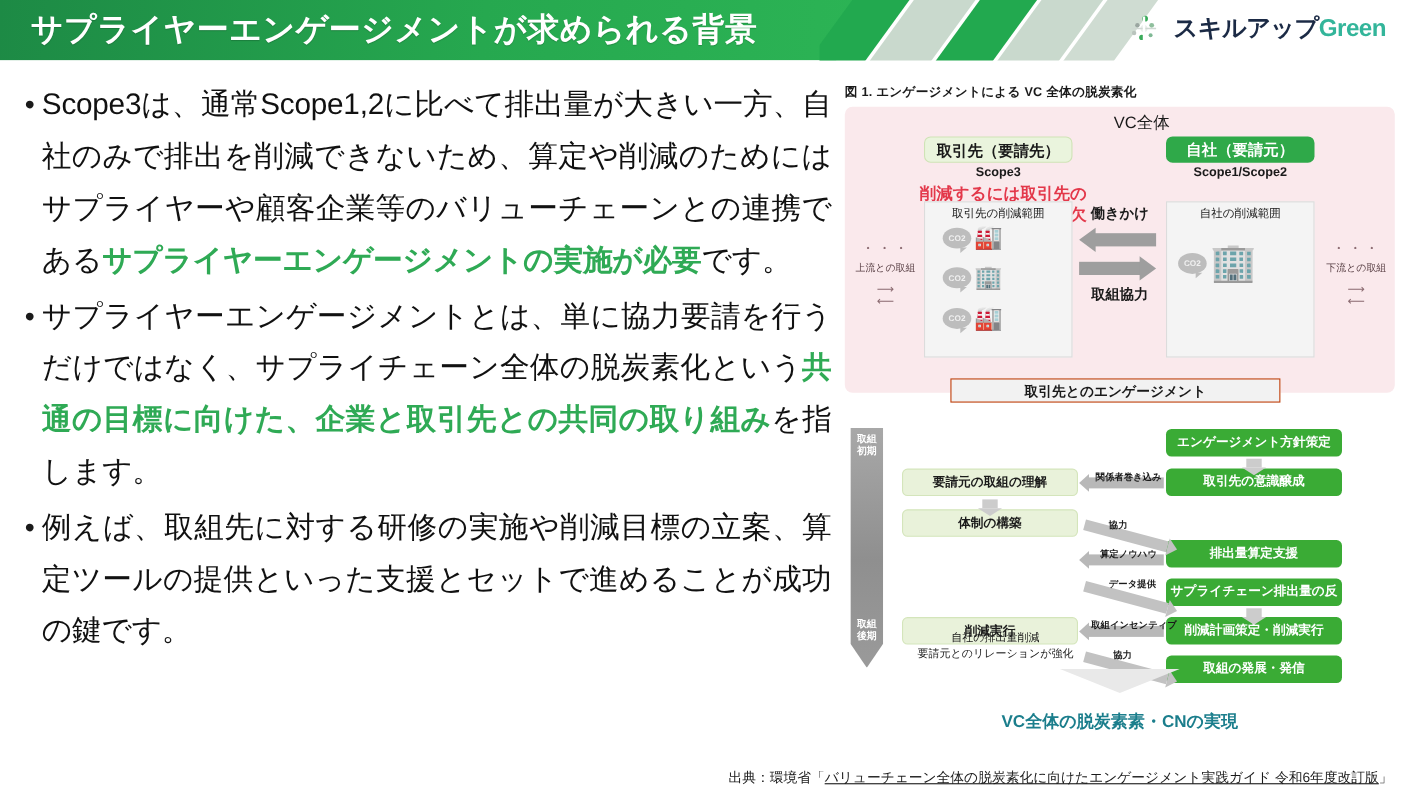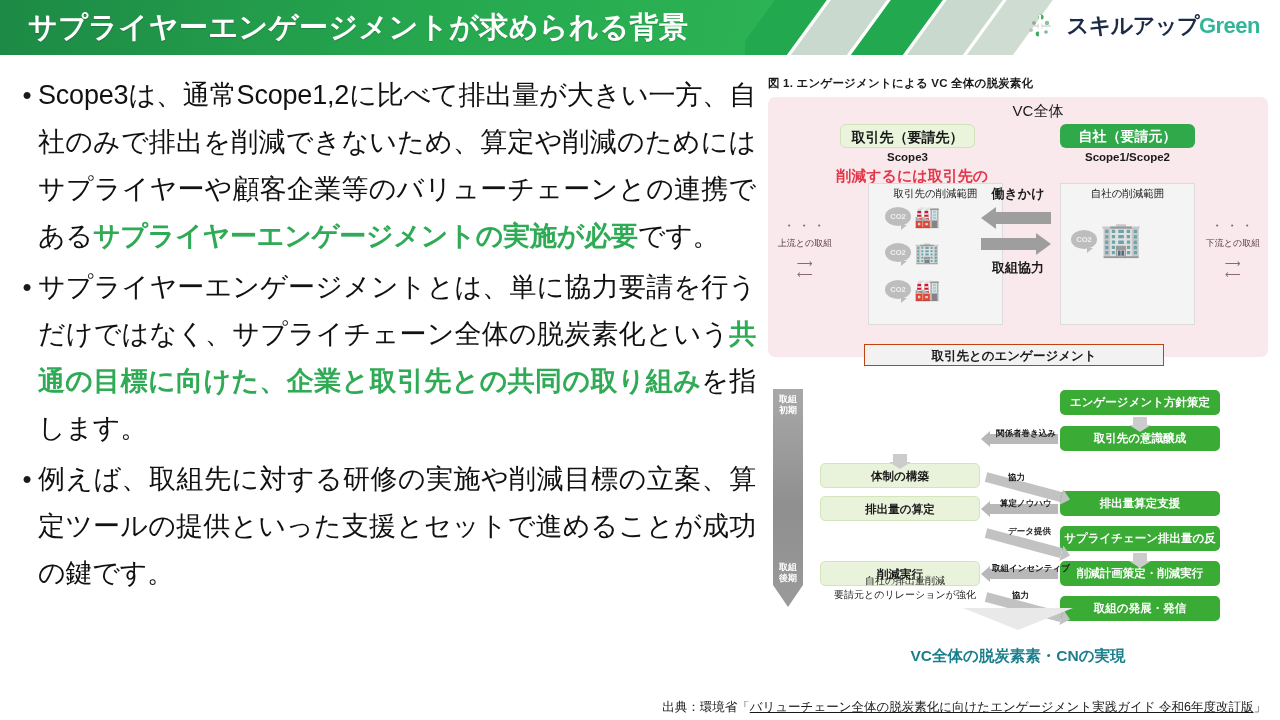--- a/index.html
+++ b/index.html
@@ -66,21 +66,21 @@
   .party-left  { left: 72px;  width: 135px; background: #eaf4dd; border: 1px solid #cfe3b6; color: #1a1a1a; }
   .party-right { left: 292px; width: 135px; background: #2fa949; color: #ffffff; }
 
   .scope-lbl { position: absolute; top: 54px; font-size: 11.5px; font-weight: bold; color: #1a1a1a; text-align: center; }
   .scope-left  { left: 72px;  width: 135px; }
   .scope-right { left: 292px; width: 135px; }
 
   .warn { position: absolute; left: 60px; top: 70px; width: 160px; text-align: right; font-size: 15px; font-weight: bold; color: #e3384a; }
 
   .range-box { position: absolute; top: 86px; height: 142px; background: #f4f4f4; border: 1px solid #dcdcdc; }
-  .range-left  { left: 72px;  width: 135px; margin-left: 28px; }
+  .range-left  { left: 72px;  width: 135px; }
   .range-right { left: 292px; width: 135px; }
   .range-lbl { position: absolute; left: 0; right: 0; top: 3px; text-align: center; font-size: 10.5px; color: #1a1a1a; }
 
   .co2-row { position: absolute; display: flex; align-items: center; gap: 3px; }
   .co2-bubble {
     width: 26px; height: 19px; background: #bdbdbd; border-radius: 50%;
     color: #f0f0f0; font-size: 7.5px; font-weight: bold; text-align: center; line-height: 19px; position: relative;
   }
   .co2-bubble::after { content: ""; position: absolute; right: 4px; bottom: -4px; border-left: 6px solid #bdbdbd; border-bottom: 5px solid transparent; }
   .glyph { font-size: 21px; line-height: 21px; color: #111; }
@@ -288,22 +288,22 @@
         <span>後期</span>
       </div>
 
       <div class="fbox fbox-green" style="top:4px;">エンゲージメント方針策定</div>
       <div class="fbox fbox-green" style="top:40px;">取引先の意識醸成</div>
       <div class="fbox fbox-green" style="top:105px;">排出量算定支援</div>
       <div class="fbox fbox-green" style="top:140px;">サプライチェーン排出量の反映</div>
       <div class="fbox fbox-green" style="top:175px;">削減計画策定・削減実行</div>
       <div class="fbox fbox-green" style="top:210px;">取組の発展・発信</div>
 
+      <div class="fbox fbox-light" style="top:40px;">要請元の取組の理解</div>
       <div class="fbox fbox-light" style="top:77px;">体制の構築</div>
-      <div class="fbox fbox-light" style="top:110px;">排出量の算定</div>
       <div class="fbox fbox-light" style="top:175px;">削減実行</div>
 
       <div class="varrow" style="left:365px; top:31px;"></div>
       <div class="varrow" style="left:365px; top:167px;"></div>
       <div class="varrow" style="left:125px; top:68px;"></div>
 
       <div class="harrow left-head" style="left:222px; top:48px; width:68px;"></div>
       <div class="flabel" style="left:228px; top:42px;">関係者巻き込み</div>
 
       <div class="darrow" style="left:218px; top:86px; width:78px; transform: rotate(15deg);"></div>

